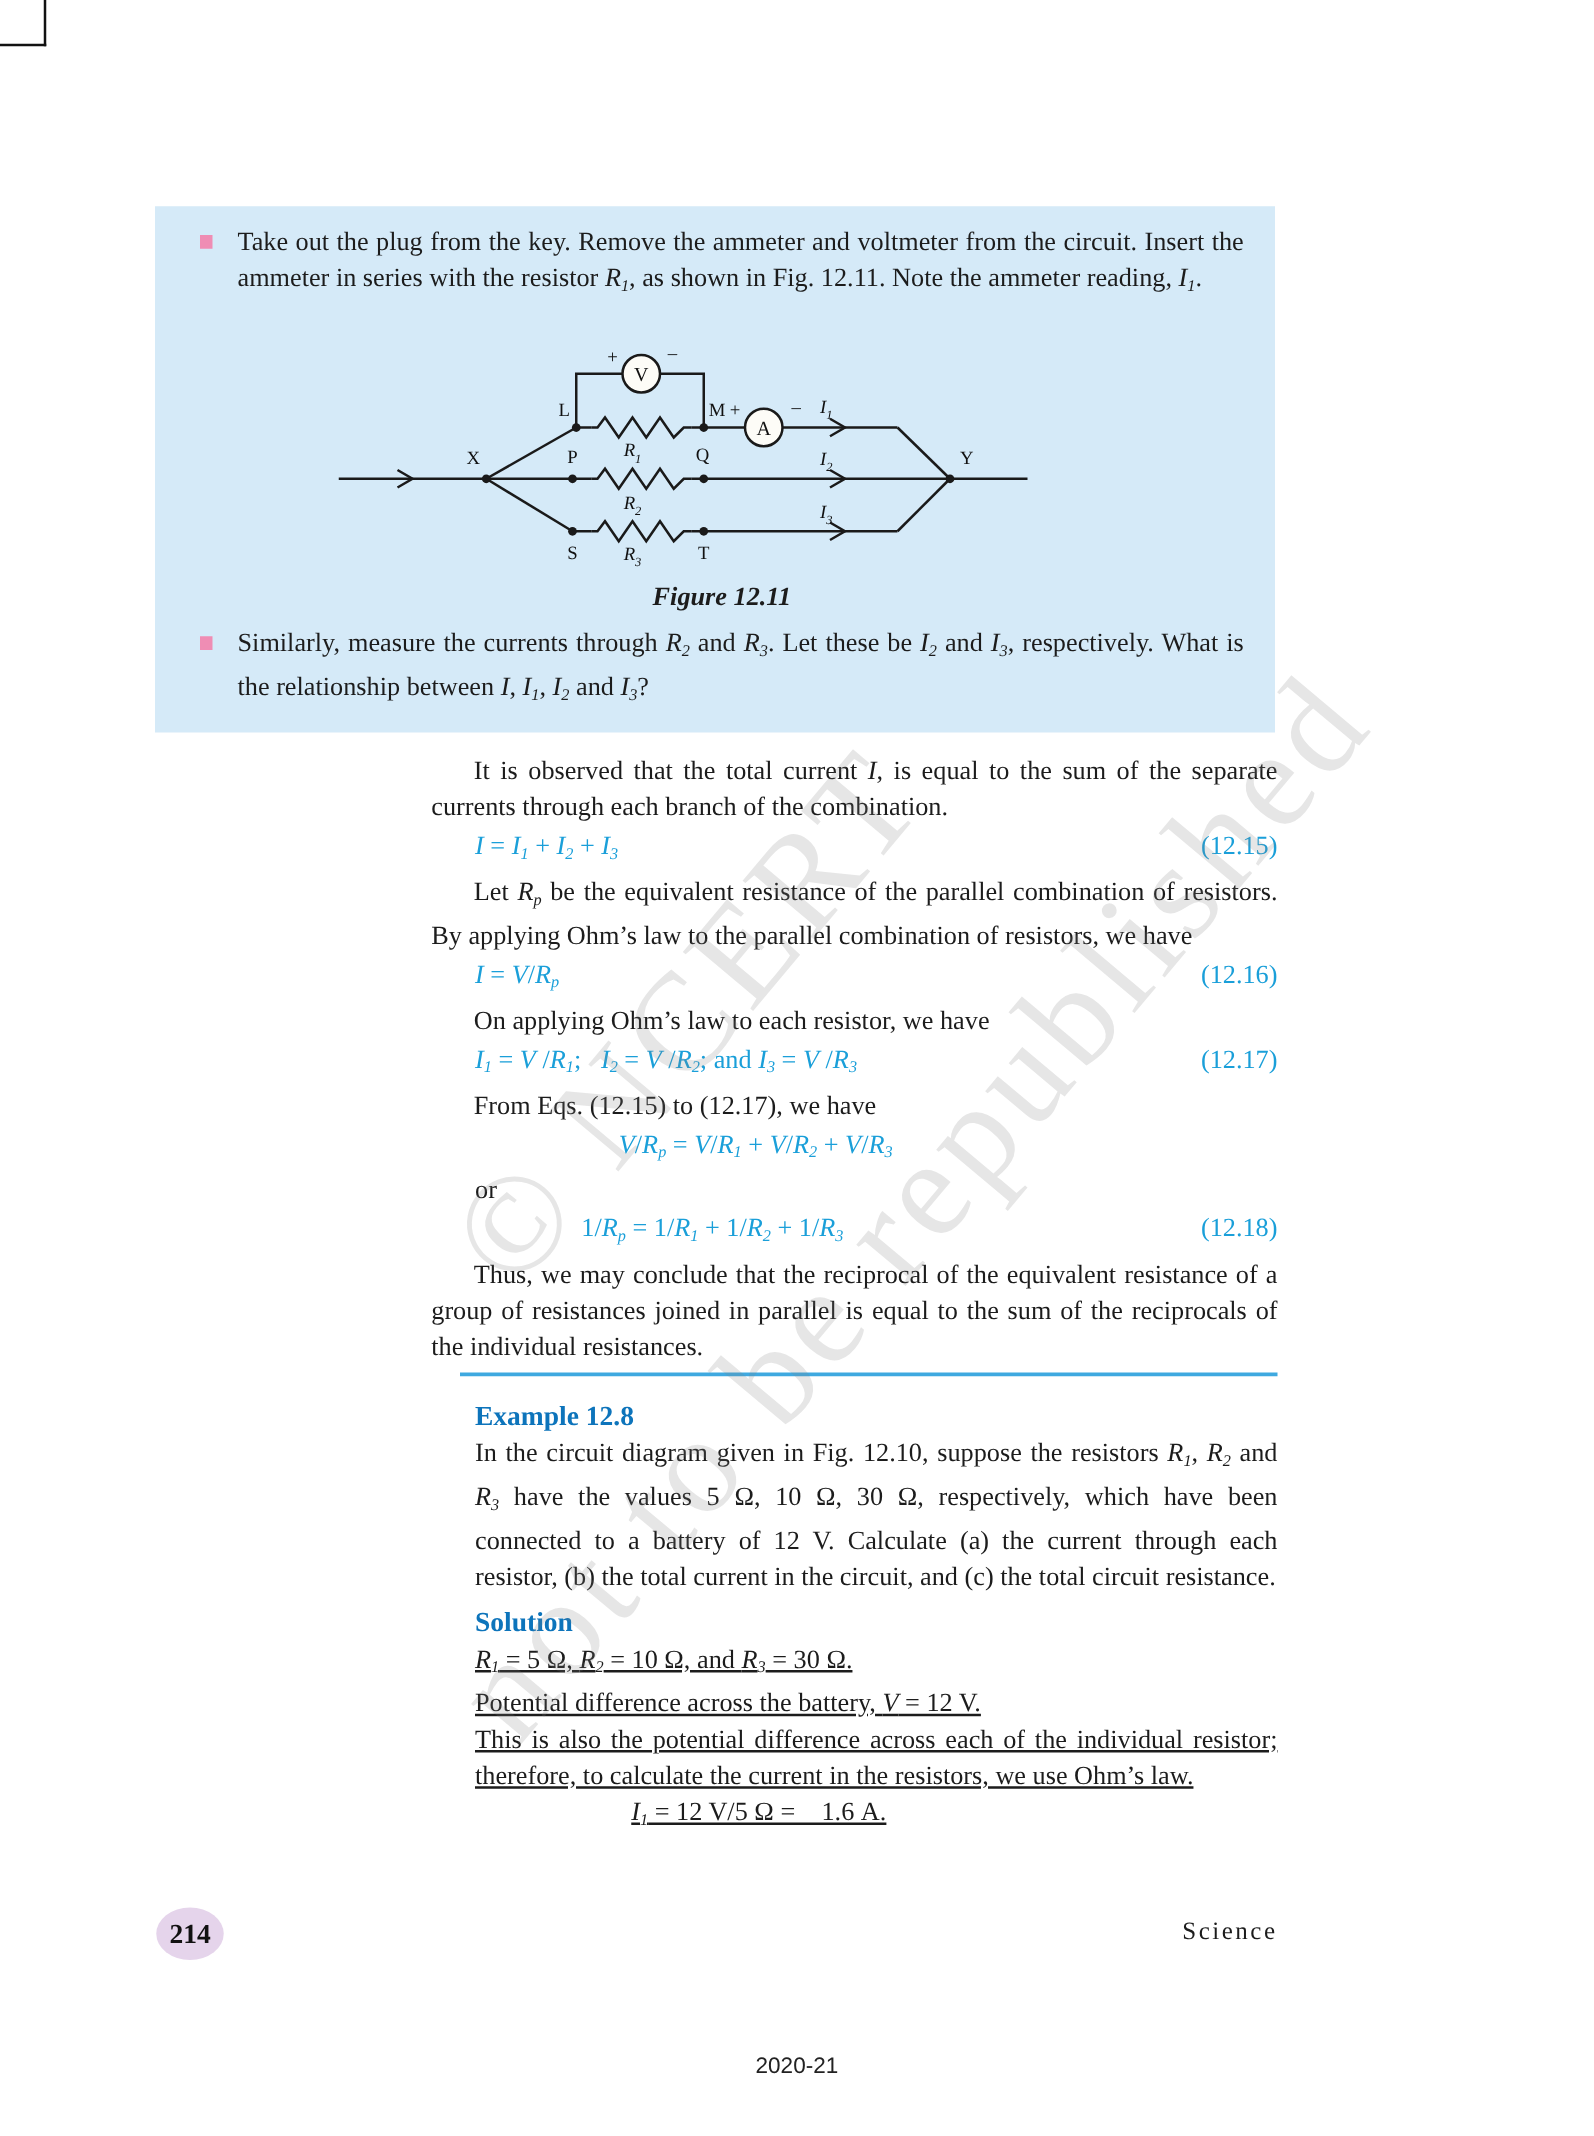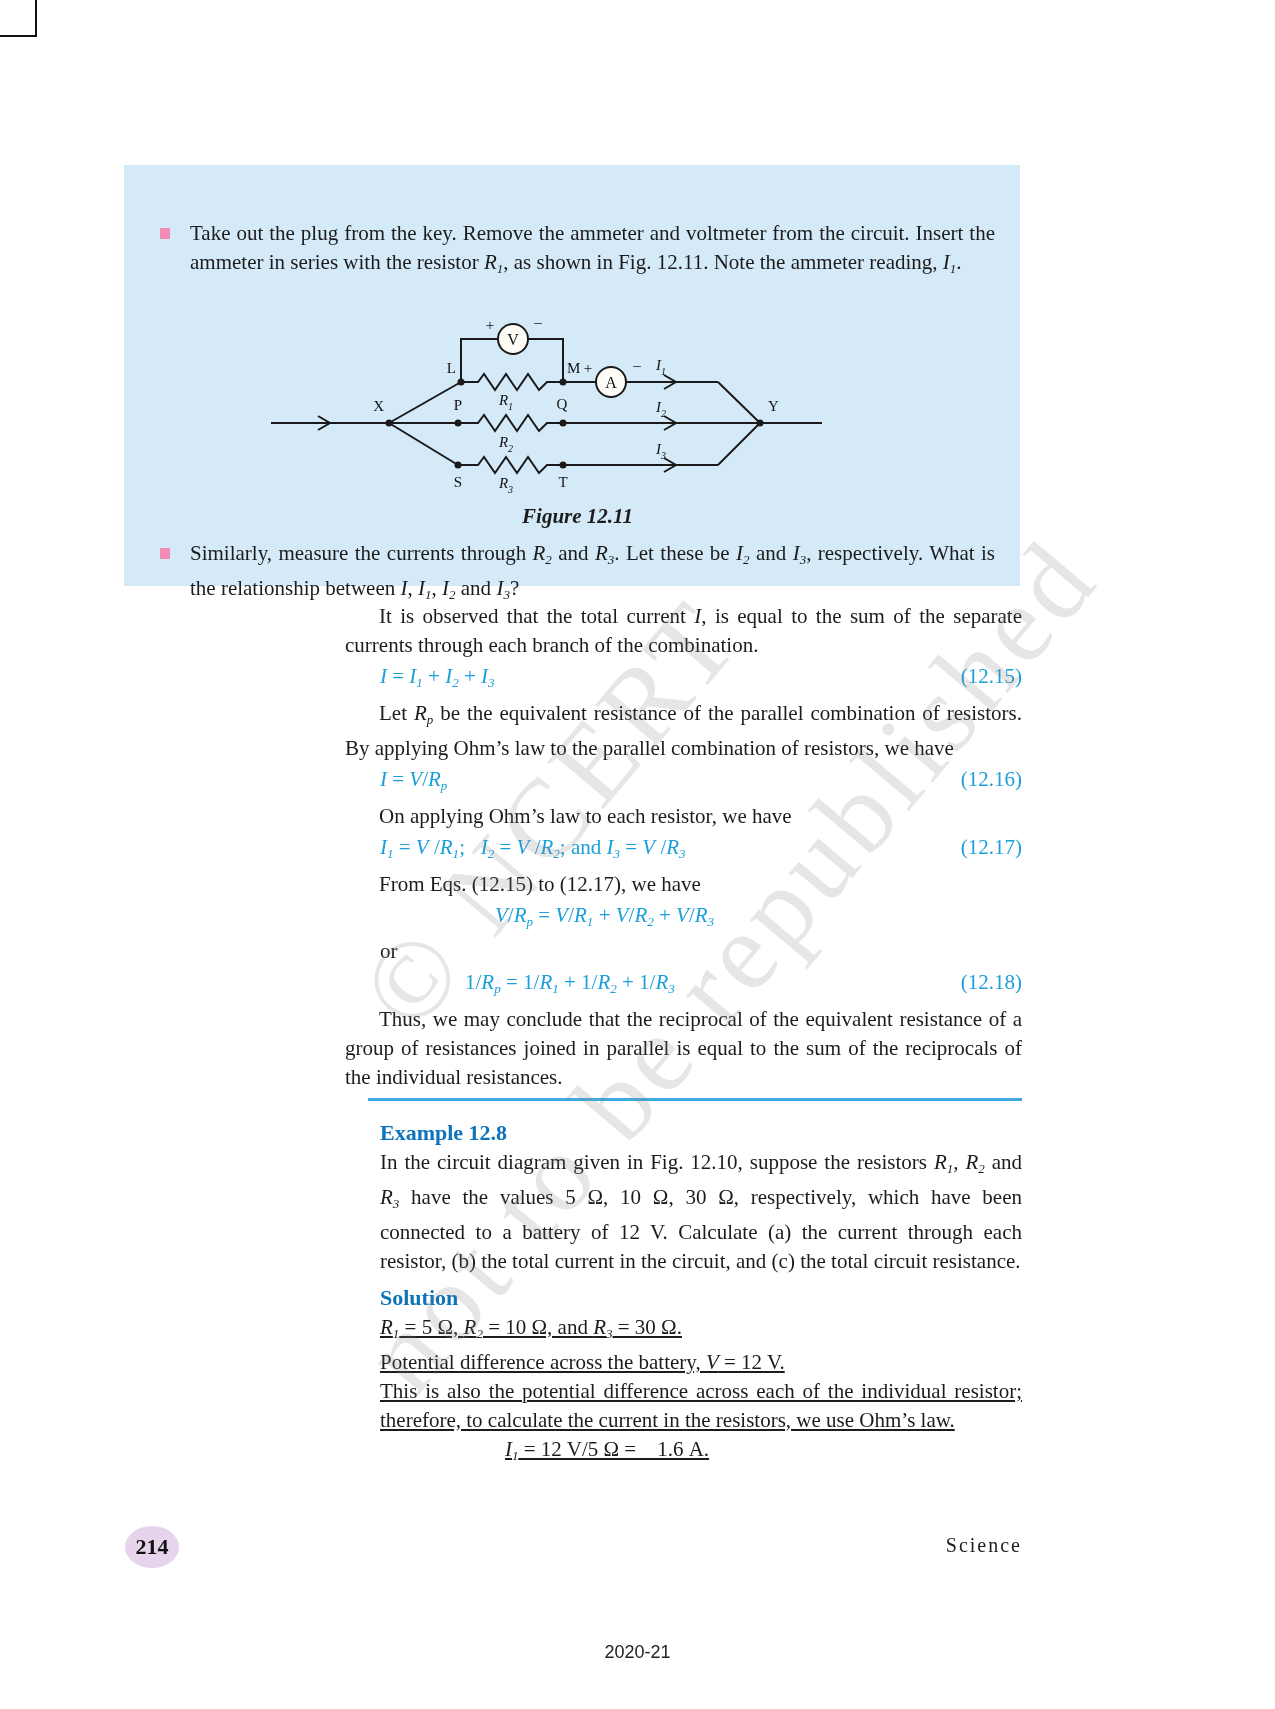--- a/index.html
+++ b/index.html
@@ -20,21 +20,21 @@
   .watermark div {
     font-family:"Liberation Serif", serif; font-size:112px; letter-spacing:6px;
     line-height:2.1; color:rgba(130,130,130,0.20); white-space:nowrap;
   }
 
   
   .activity-box {
     position:absolute; left:124px; top:165px; width:896px; height:421px;
     background:#d5eaf8; padding:14px 25px 0 36px; z-index:1;
   }
-  .bullet-item { display:flex; gap:20px;margin-top:40px; }
+  .bullet-item { display:flex; gap:20px; }
   .bullet-sq { flex:0 0 10px; width:10px; height:11px; background:#ef8db4; margin-top:9px; }
   .bullet-text { font-size:21px; line-height:29px; text-align:justify; width:805px; }
 
   .circuit-figure { margin-top:6px; text-align:center; }
   .circuit-figure svg { position:relative; left:-32px; display:inline-block; }
   .circuit-figure figcaption {
     margin-top:6px; font-size:21px; font-weight:bold; font-style:italic; text-align:center;
   }
   .bullet-2 { margin-top:10px; }
 

